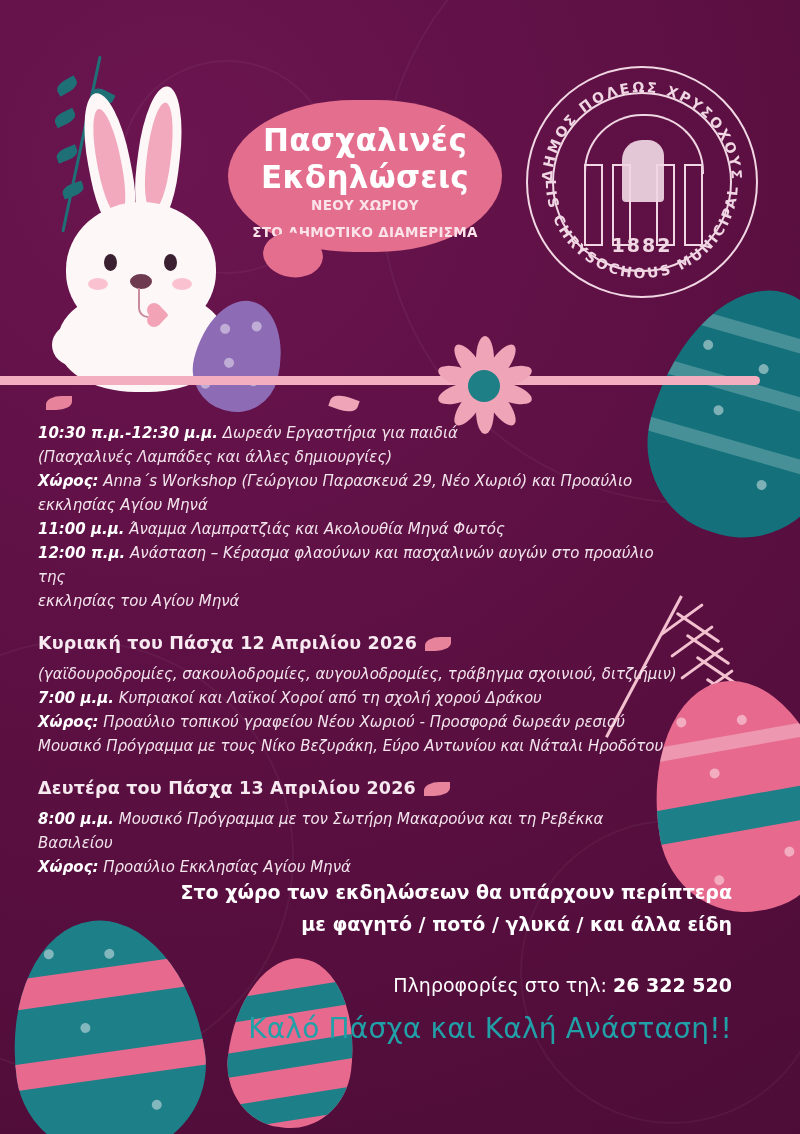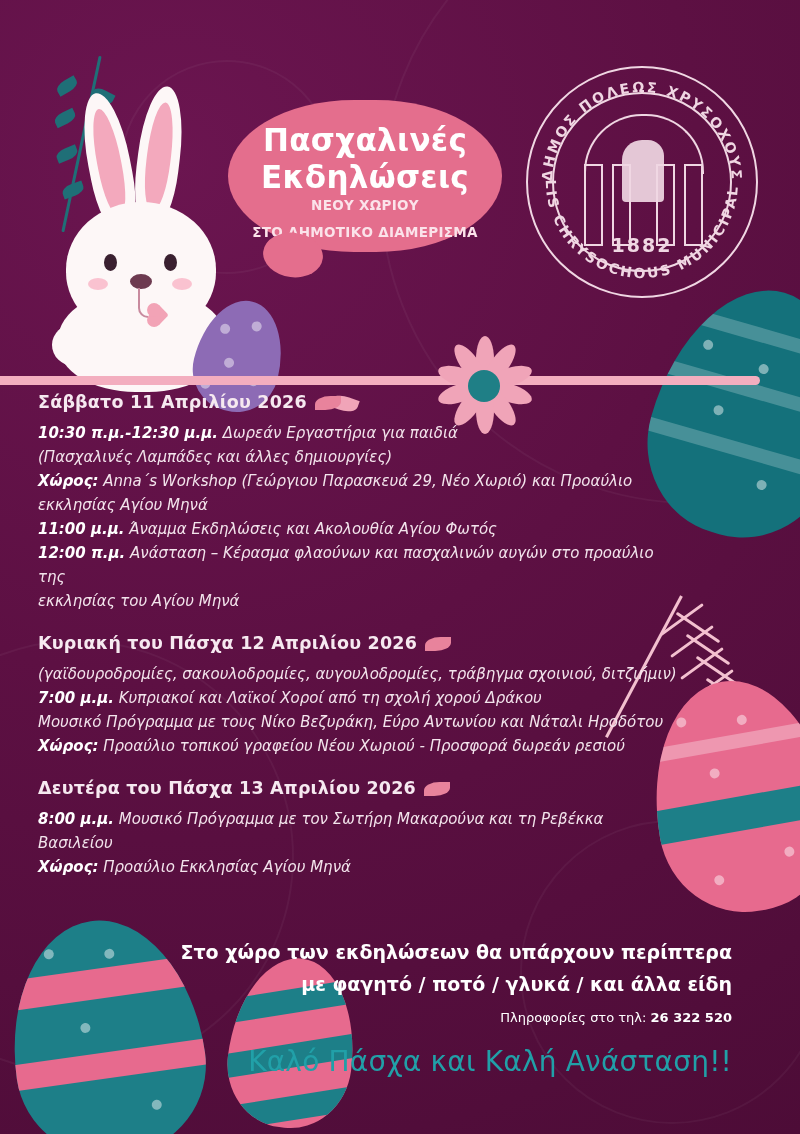--- a/index.html
+++ b/index.html
@@ -419,36 +419,37 @@
   }
   .line b {
     color: #ffffff;
     font-weight: bold;
   }
 
   
   .footer {
     position: absolute;
     left: 0;
-    top: 936px;
+    top: 876px;
     width: 770px;
     text-align: right;
     padding-right: 38px;
     box-sizing: border-box;
   }
   .f1, .f2 {
     color: #ffffff;
     font-size: 19px;
     font-weight: bold;
     line-height: 32px;
   }
   .f3 {
     color: #ffffff;
-    font-size: 13px;
+    font-size: 19px;
     line-height: 36px;
+    margin-top: 27px;
   }
   .f3 b { font-weight: bold; }
   .f4 {
     color: #21a0a8;
     font-size: 28px;
     font-weight: normal;
     line-height: 52px;
     letter-spacing: .2px;
   }
 </style>
@@ -584,36 +585,36 @@
     <div class="dot" style="left:36px;top:28px;"></div>
     <div class="dot" style="left:96px;top:36px;"></div>
     <div class="dot" style="left:60px;top:84px;"></div>
     <div class="dot" style="left:120px;top:174px;"></div>
     <div class="dot" style="left:46px;top:190px;"></div>
   </div>
 
   <div class="content">
 
     <div class="day">
-      <div class="day-title"><span>Σάββατο 11 Απριλίου 2026</span><span class="pet"></span></div>
+      <div class="day-title"><span class="pet"></span></div>
       <div class="line"><b>10:30 π.μ.-12:30 μ.μ.</b><span> Δωρεάν Εργαστήρια για παιδιά</span></div>
       <div class="line"><b></b><span>(Πασχαλινές Λαμπάδες και άλλες δημιουργίες)</span></div>
       <div class="line"><b>Χώρος:</b><span> Anna΄s Workshop (Γεώργιου Παρασκευά 29, Νέο Χωριό) και Προαύλιο</span></div>
       <div class="line"><b></b><span>εκκλησίας Αγίου Μηνά</span></div>
-      <div class="line"><b>11:00 μ.μ.</b><span> Άναμμα Εκδηλώσεις και Ακολουθία Αγίου Φωτός</span></div>
+      <div class="line"><b>11:00 μ.μ.</b><span> Άναμμα Λαμπρατζιάς και Ακολουθία Μηνά Φωτός</span></div>
       <div class="line"><b>12:00 π.μ.</b><span> Ανάσταση – Κέρασμα φλαούνων και πασχαλινών αυγών στο προαύλιο της</span></div>
       <div class="line"><b></b><span>εκκλησίας του Αγίου Μηνά</span></div>
     </div>
 
     <div class="day">
       <div class="day-title"><span>Κυριακή του Πάσχα 12 Απριλίου 2026</span><span class="pet"></span></div>
       <div class="line"><b></b><span>(γαϊδουροδρομίες, σακουλοδρομίες, αυγουλοδρομίες, τράβηγμα σχοινιού, διτζιήμιν)</span></div>
       <div class="line"><b>7:00 μ.μ.</b><span> Κυπριακοί και Λαϊκοί Χοροί από τη σχολή χορού Δράκου</span></div>
+      <div class="line"><b>Χώρος:</b><span> Προαύλιο τοπικού γραφείου Νέου Χωριού - Προσφορά δωρεάν ρεσιού</span></div>
       <div class="line"><b></b><span>Μουσικό Πρόγραμμα με τους Νίκο Βεζυράκη, Εύρο Αντωνίου και Νάταλι Ηροδότου</span></div>
-      <div class="line"><b>Χώρος:</b><span> Προαύλιο τοπικού γραφείου Νέου Χωριού - Προσφορά δωρεάν ρεσιού</span></div>
     </div>
 
     <div class="day">
       <div class="day-title"><span>Δευτέρα του Πάσχα 13 Απριλίου 2026</span><span class="pet"></span></div>
       <div class="line"><b>8:00 μ.μ.</b><span> Μουσικό Πρόγραμμα με τον Σωτήρη Μακαρούνα και τη Ρεβέκκα Βασιλείου</span></div>
       <div class="line"><b>Χώρος:</b><span> Προαύλιο Εκκλησίας Αγίου Μηνά</span></div>
     </div>
 
   </div>
 

